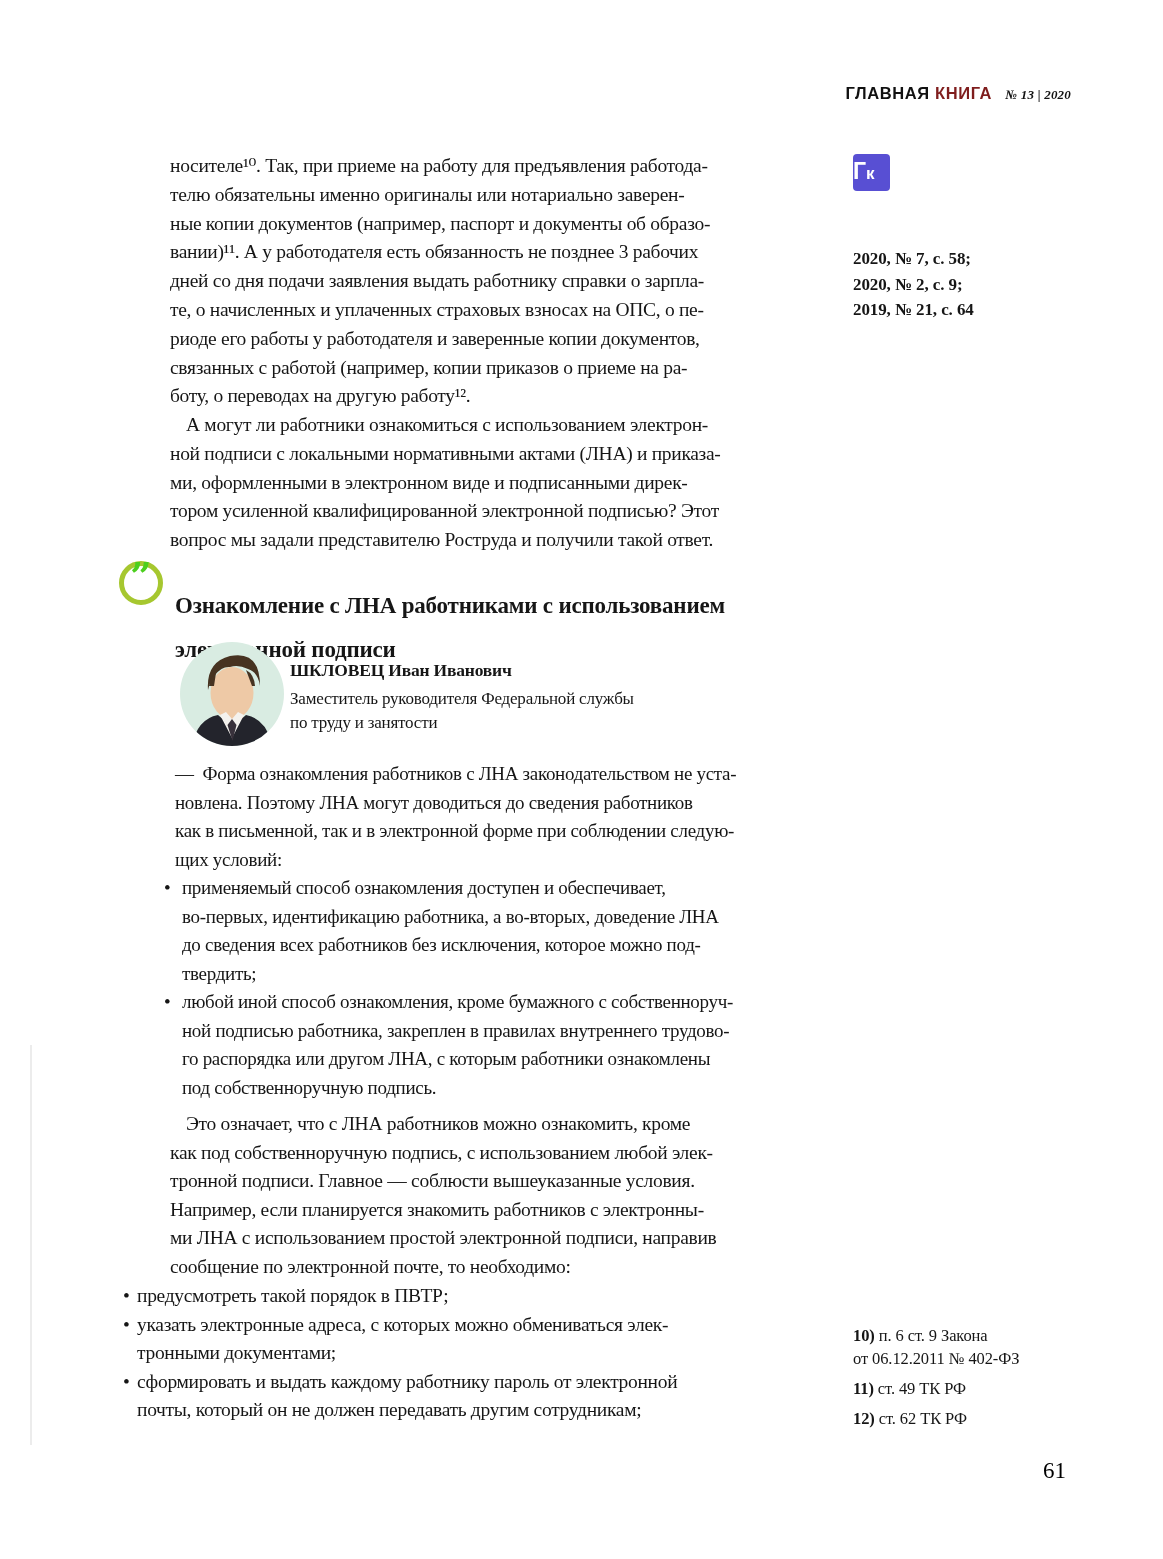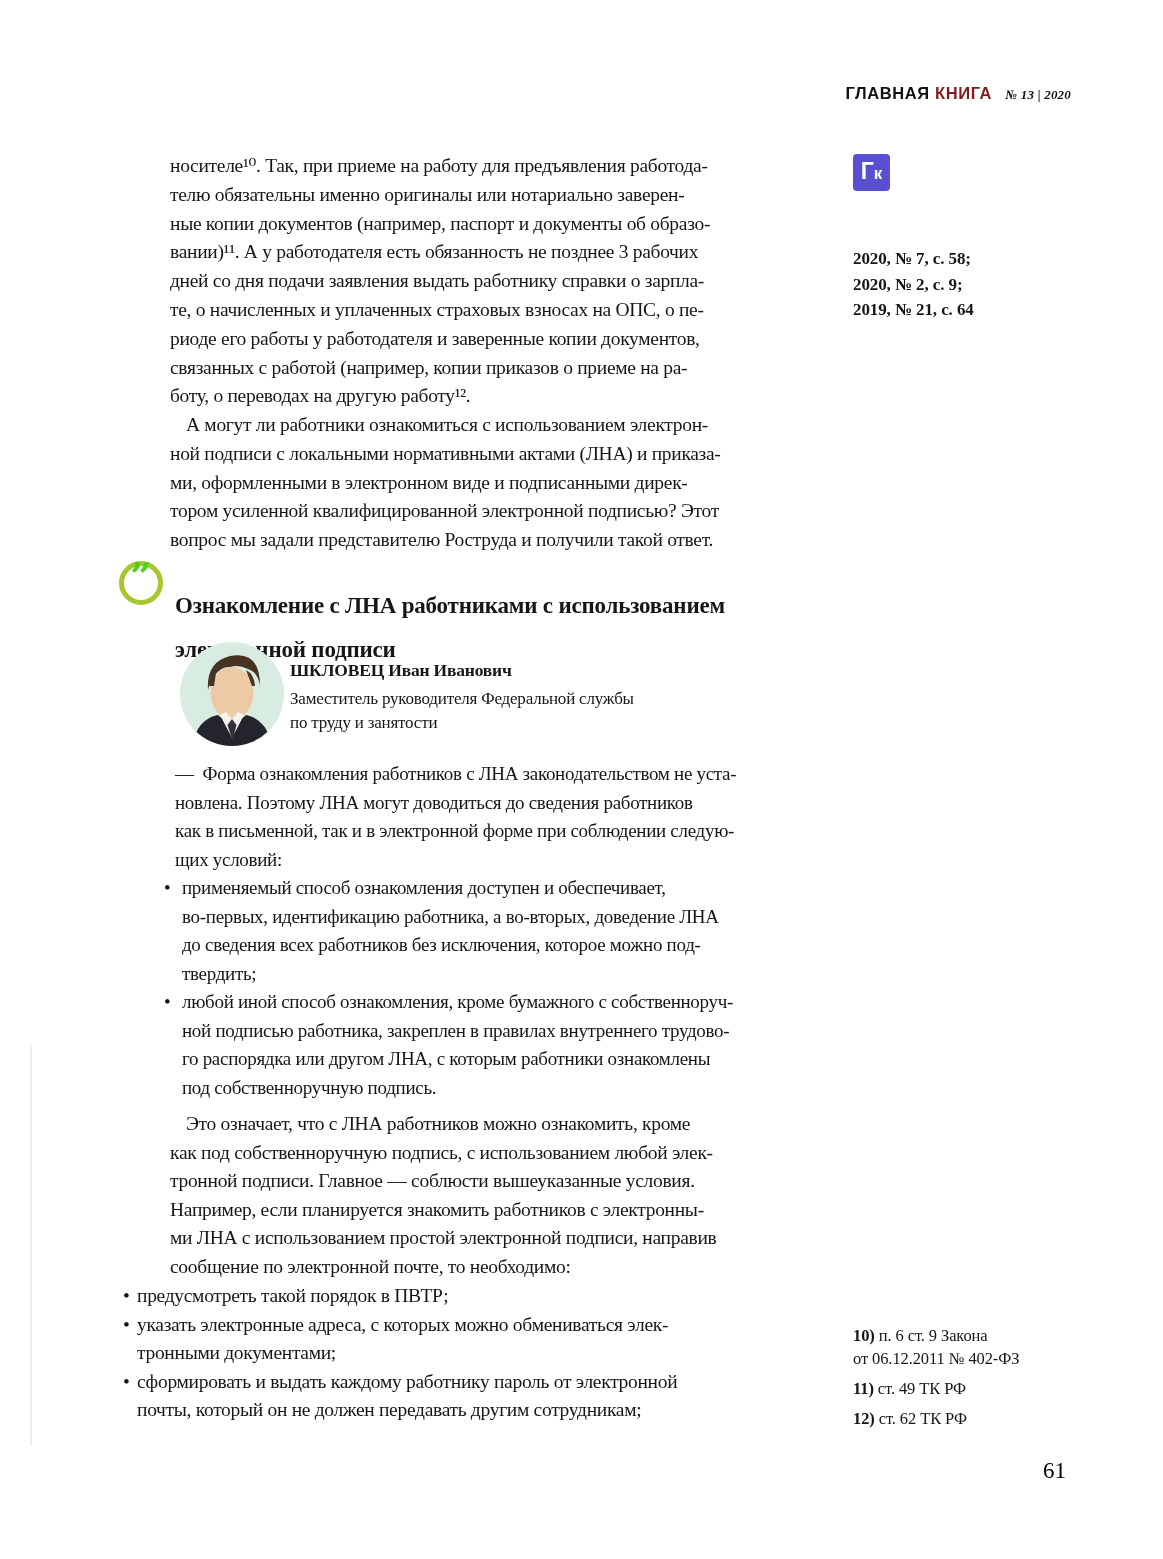--- a/index.html
+++ b/index.html
@@ -67,21 +67,21 @@
   .b-item{display:flex;}
   .b-marker{width:18px;flex:0 0 18px;font-size:19px;line-height:28.5px;}
   .m-bullets .b-marker{width:14px;flex:0 0 14px;font-size:19.5px;line-height:28.6px;}
   .b-marker::before{content:"\2022";}
   .b-text{font-size:19px;line-height:28.5px;letter-spacing:-0.3px;}
   .m-bullets .b-text{font-size:19.5px;line-height:28.6px;}
   
   .gk-logo{
     position:absolute;left:853px;top:154px;
     width:37px;height:37px;border-radius:4px;background:#584fd3;
-    text-align:center;line-height:35px;
+    line-height:35px;
     font-family:"Liberation Sans","DejaVu Sans",sans-serif;
     font-weight:bold;color:#ffffff;
   }
   .gk-logo .g{font-size:23px;}
   .gk-logo .k{font-size:17px;}
   .side-note{
     position:absolute;left:853px;top:198px;
     font-size:16.5px;line-height:23px;letter-spacing:-0.1px;
   }
   .side-refs{

